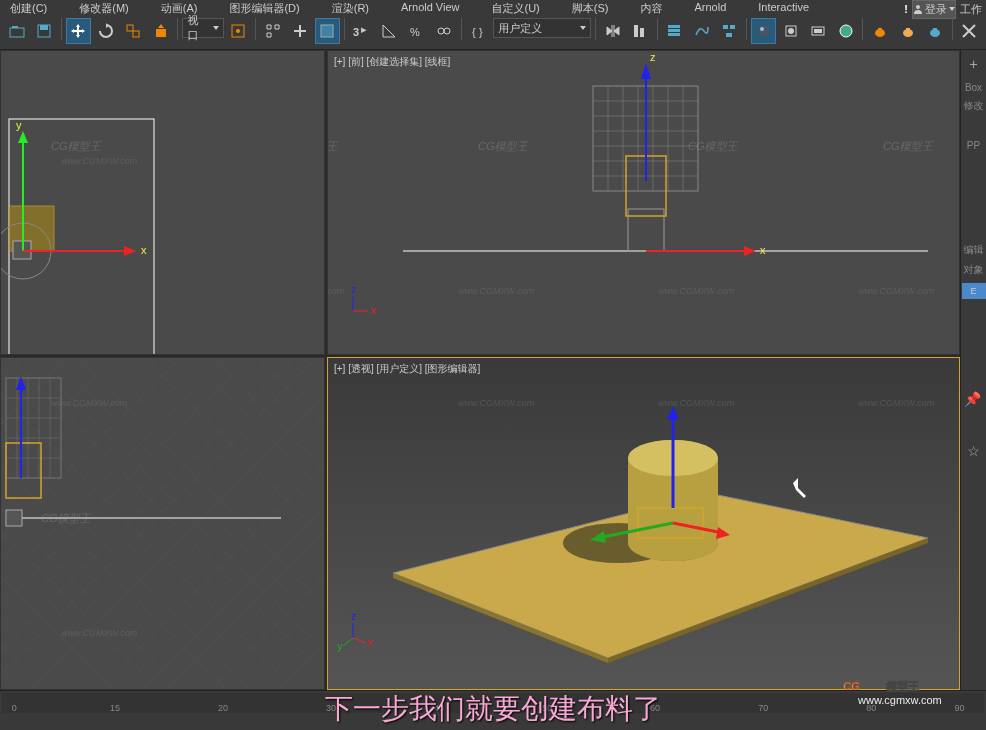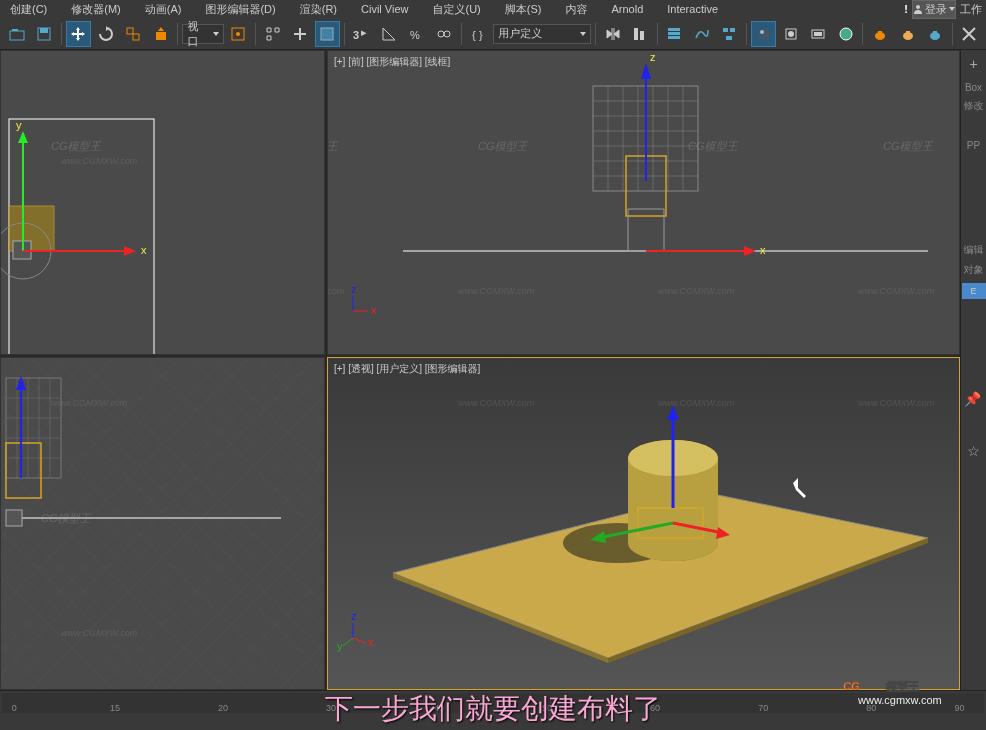--- a/index.html
+++ b/index.html
@@ -1,22 +1,22 @@
 <!DOCTYPE html>
 <html><head>
 <meta charset="utf-8">
 <style>
 *{margin:0;padding:0;box-sizing:border-box;font-family:"Microsoft YaHei",Arial,sans-serif;font-size:11px;color:#ccc}
 body{width:986px;height:730px;background:#393939;overflow:hidden;position:relative}
-.menubar{height:18px;background:#393939;display:flex;align-items:center;padding:0 4px;gap:12px}
+.menubar{height:18px;background:#393939;display:flex;padding:0 4px;gap:20px}
 .menu-item{padding:1px 6px;cursor:pointer;white-space:nowrap}
 .menu-right{margin-left:auto;display:flex;align-items:center;gap:4px}
 .login-btn{background:#555;padding:1px 0;display:flex;align-items:center;gap:2px;border:1px solid #666}
 .exclaim{color:#fff;font-weight:bold}
-.toolbar{height:32px;display:flex;align-items:center;padding:0 4px;gap:2px;border-bottom:1px solid #222}
+.toolbar{height:32px;display:flex;align-items:flex-start;padding:0 4px;gap:2px;border-bottom:1px solid #222}
 .tb-btn{width:26px;height:26px;display:flex;align-items:center;justify-content:center;cursor:pointer;border:1px solid transparent}
 .tb-btn.active{background:#2a5a7a;border-color:#3a7aaa}
 .tb-sep{width:1px;height:22px;background:#555;margin:0 2px}
 .tb-dropdown{background:#333;border:1px solid #555;padding:1px 4px;height:20px;display:flex;align-items:center;gap:4px;cursor:pointer}
 .chevron{width:0;height:0;border-left:3px solid transparent;border-right:3px solid transparent;border-top:4px solid #ccc}
 .viewports{position:absolute;top:50px;left:0;right:26px;bottom:40px;display:grid;grid-template-columns:325px 1fr;grid-template-rows:305px 1fr;gap:2px;background:#2a2a2a}
 .viewport{background:#4a4a4a;position:relative;border:1px solid #333;overflow:hidden}
 .viewport.active{border:1px solid #d4a528}
 .vp-label{position:absolute;top:4px;left:6px;font-size:10px;color:#ccc;z-index:10}
 .grid-pattern{position:absolute;inset:0;background-image:repeating-linear-gradient(45deg,transparent,transparent 15px,#555 15px,#555 16px),repeating-linear-gradient(-45deg,transparent,transparent 15px,#555 15px,#555 16px);opacity:0.3}
@@ -35,21 +35,21 @@
 </style>
 </head>
 <body>
 
 <div class="menubar">
   <div class="menu-item">创建(C)</div>
   <div class="menu-item">修改器(M)</div>
   <div class="menu-item">动画(A)</div>
   <div class="menu-item">图形编辑器(D)</div>
   <div class="menu-item">渲染(R)</div>
-  <div class="menu-item">Civil View</div>
+  <div class="menu-item">Arnold View</div>
   <div class="menu-item">自定义(U)</div>
   <div class="menu-item">脚本(S)</div>
   <div class="menu-item">内容</div>
   <div class="menu-item">Arnold</div>
   <div class="menu-item">Interactive</div>
   <div class="menu-right">
     <span class="exclaim">!</span>
     <div class="login-btn">
       <svg width="10" height="10">
           <circle cx="5" cy="3" r="2" fill="#ccc"></circle>
@@ -255,21 +255,21 @@
       <text x="15" y="78" fill="#ee4" font-size="10">y</text>
       <line x1="22" y1="200" x2="130" y2="200" stroke="#e22" stroke-width="2"></line>
       <polygon points="135,200 123,195 123,205" fill="#e22"></polygon>
       <text x="140" y="203" fill="#ee4" font-size="10">x</text>
     </svg>
     <div class="watermark" style="top:85px;left:50px"><b>CG模型王</b></div>
     <div class="watermark" style="top:105px;left:60px;font-size:9px">www.CGMXW.com</div>
   </div>
 
   <div class="viewport">
-    <div class="vp-label">[+] [前] [图形编辑器] [线框]</div>
+    <div class="vp-label">[+] [前] [创建选择集] [线框]</div>
     <svg width="640" height="305" style="position:absolute">
       <line x1="75" y1="200" x2="600" y2="200" stroke="#fff" stroke-width="1"></line>
       <g transform="translate(265,35)">
         <rect x="0" y="0" width="105" height="105" fill="none" stroke="#888"></rect>
         <line x1="15" y1="0" x2="15" y2="105" stroke="#888" stroke-width="0.5"></line>
           <line x1="30" y1="0" x2="30" y2="105" stroke="#888" stroke-width="0.5"></line>
           <line x1="45" y1="0" x2="45" y2="105" stroke="#888" stroke-width="0.5"></line>
           <line x1="60" y1="0" x2="60" y2="105" stroke="#888" stroke-width="0.5"></line>
           <line x1="75" y1="0" x2="75" y2="105" stroke="#888" stroke-width="0.5"></line>
           <line x1="90" y1="0" x2="90" y2="105" stroke="#888" stroke-width="0.5"></line>

